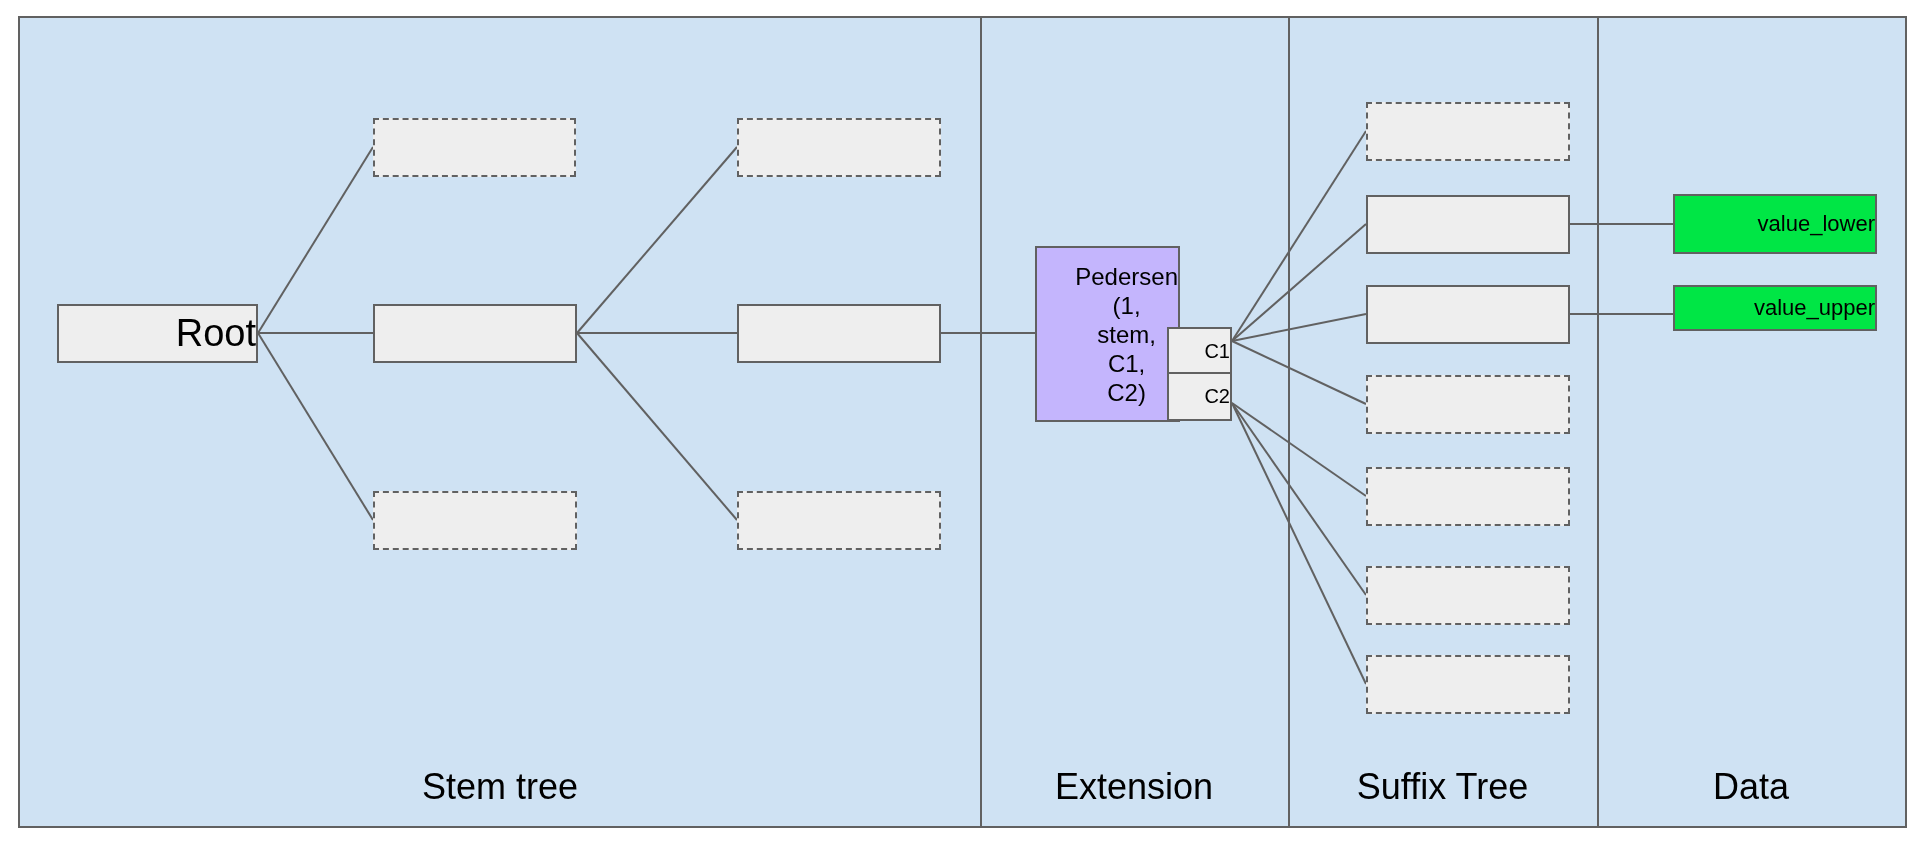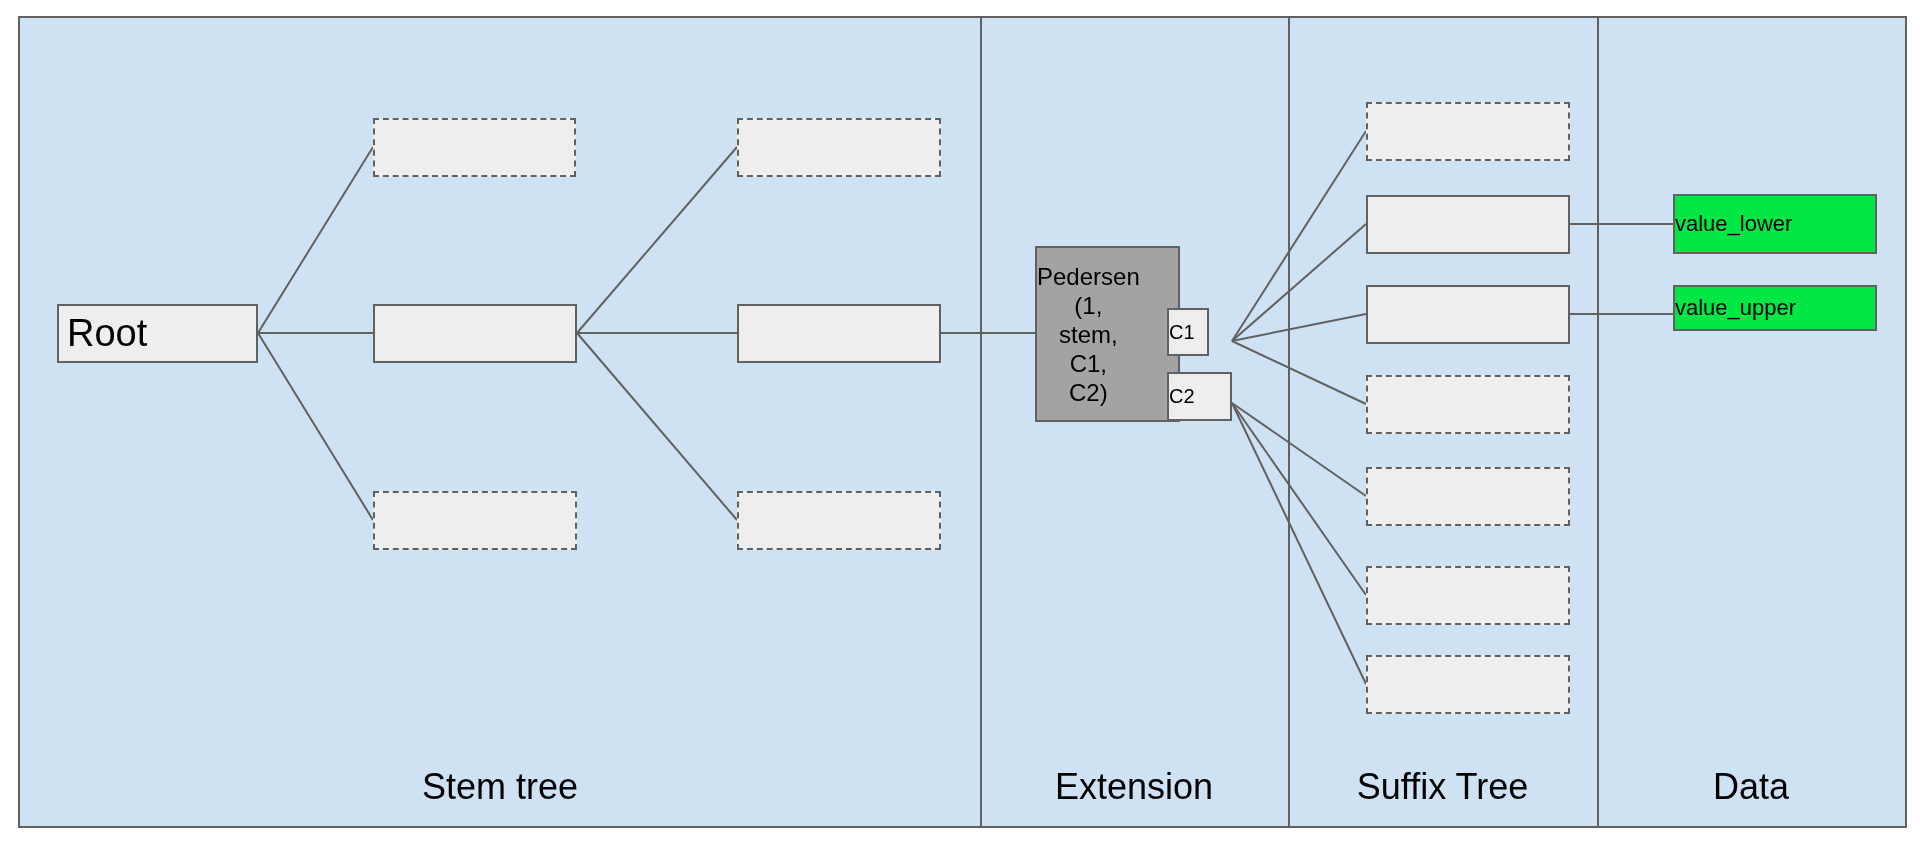--- a/index.html
+++ b/index.html
@@ -10,24 +10,24 @@
   #frame{
     position:absolute;left:18px;top:16px;width:1885px;height:808px;
     background:#cfe2f3;border:2px solid #616161;
   }
   .divider{
     position:absolute;top:16px;height:810px;width:2px;background:#616161;
   }
   #wires{position:absolute;left:0;top:0;width:1920px;height:850px;pointer-events:none;}
   .node{
     position:absolute;background:#eeeeee;border:2px solid #616161;
-    display:flex;align-items:center;justify-content:flex-start;box-sizing:border-box;
+    display:flex;align-items:center;justify-content:flex-end;box-sizing:border-box;padding-left:17px;
   }
   .node.dashed{border-style:dashed;}
-  .node.cyan{background:#a3a3a3;}
+  .node.cyan{background:#c4b5fd;}
   .node.green{background:#00e645;}
   .root-label{font-size:38px;margin-left:8px;}
   .ped-label{font-size:24px;line-height:29px;text-align:center;white-space:pre-line;}
   .c-label{font-size:20px;}
   .val-label{font-size:22px;}
   .section-label{
     position:absolute;top:768px;font-size:36px;text-align:center;line-height:38px;
   }
 </style>
 </head>
@@ -81,21 +81,21 @@
   <div class="node dashed" style="left:373px;top:491px;width:204px;height:59px"></div>
   <div class="node dashed" style="left:737px;top:491px;width:204px;height:59px"></div>
 
   <div class="node cyan" style="left:1035px;top:246px;width:145px;height:176px">
     <span class="ped-label">Pedersen
 (1,
 stem,
 C1,
 C2)</span>
   </div>
-  <div class="node" style="left:1167px;top:308px;width:42px;height:48px">
+  <div class="node" style="left:1167px;top:327px;width:65px;height:48px">
     <span class="c-label">C1</span>
   </div>
   <div class="node" style="left:1167px;top:372px;width:65px;height:49px">
     <span class="c-label">C2</span>
   </div>
 
   <div class="node dashed" style="left:1366px;top:102px;width:204px;height:59px"></div>
   <div class="node" style="left:1366px;top:195px;width:204px;height:59px"></div>
   <div class="node" style="left:1366px;top:285px;width:204px;height:59px"></div>
   <div class="node dashed" style="left:1366px;top:375px;width:204px;height:59px"></div>

